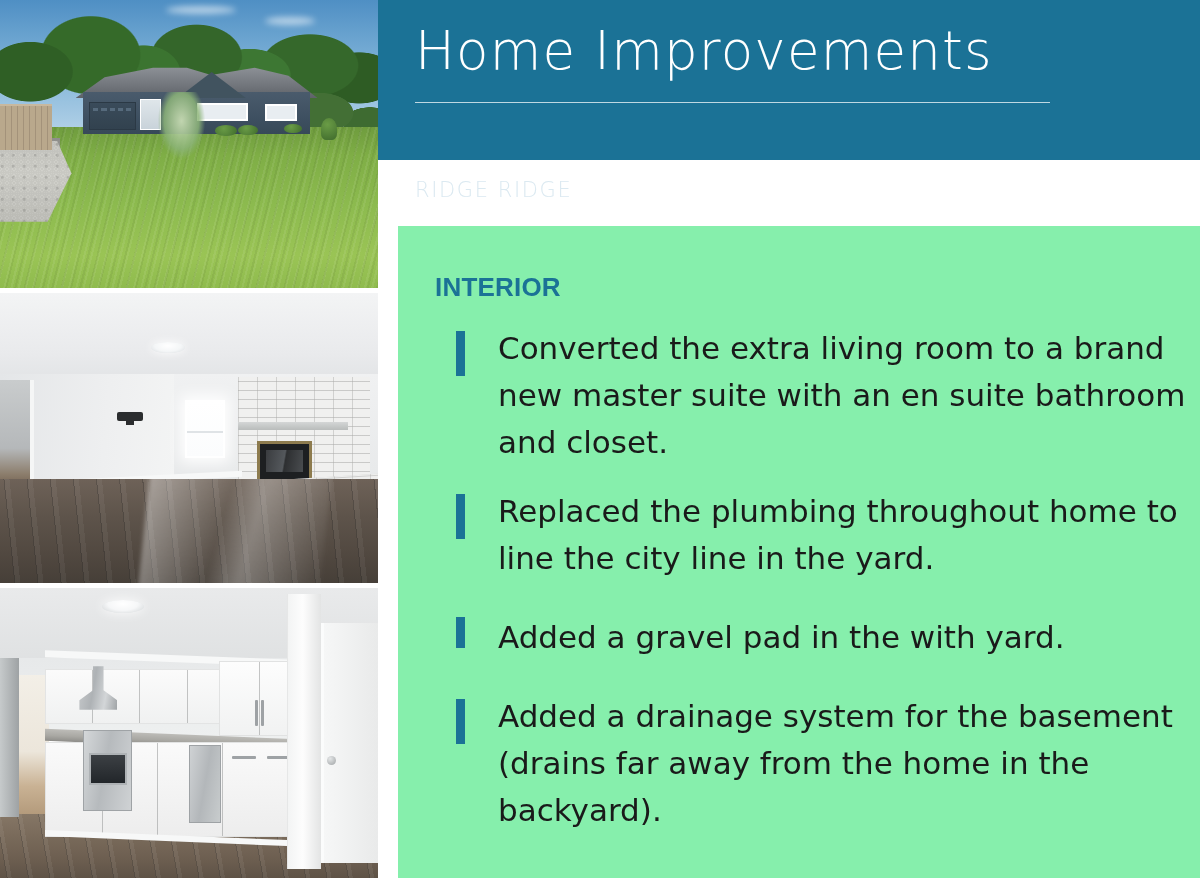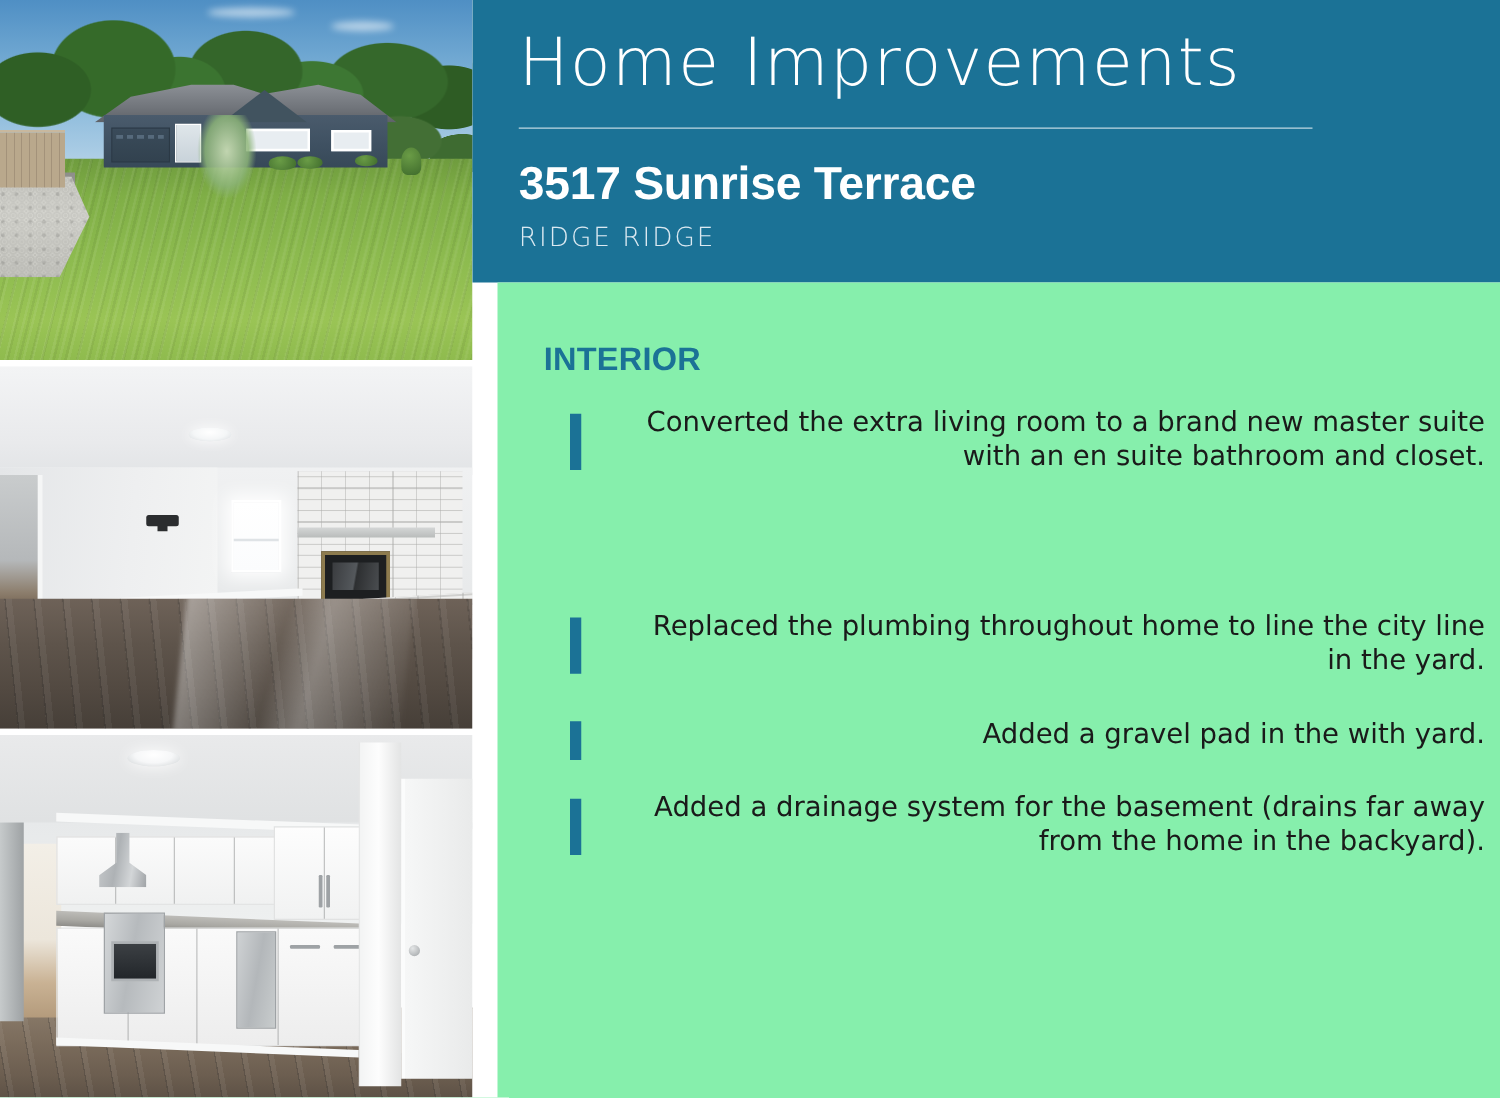--- a/index.html
+++ b/index.html
@@ -299,21 +299,21 @@
                repeating-linear-gradient(80deg, rgba(255,255,255,.06) 0 5px, transparent 5px 21px);
   }
   .p3-base {
     position:absolute; left:12%; top:85%; width:64%; height:2.2%;
     background:#f7f8f8; transform:skewY(2.4deg);
   }
   .p3-handle { position:absolute; background:#9ea2a5; border-radius:1px; }
 
   
   .header {
-    position:absolute; left:378px; top:0; width:822px; height:226px;
+    position:absolute; left:378px; top:0; width:822px; height:160px;
     background:#1b7296;
   }
   .title {
     position:absolute; left:37px; top:20px;
     font-size:53px; font-weight:300; color:#ffffff;
     letter-spacing:1.2px; white-space:nowrap;
     font-family:"DejaVu Sans", sans-serif;
   }
   .rule {
     position:absolute; left:37px; top:102px; width:635px; height:1px;
@@ -340,24 +340,23 @@
     margin-left:37px; font-size:26px; font-weight:bold; color:#1b7296;
     letter-spacing:0.2px; white-space:nowrap;
   }
   .bullets { margin-top:22px; }
   .bullet { position:relative; padding-left:100px; margin-bottom:32px; }
   .bullet-bar {
     position:absolute; left:58px; top:6px; width:9px; height:45px;
     background:#1b7296;
   }
   .bullet-text {
-    font-size:22px; line-height:27px; color:#1a1a1a;
+    font-size:31px; line-height:47px; color:#1a1a1a;
     font-family:"DejaVu Sans", sans-serif;
     max-width:690px;
-    text-align:right;
   }
   .b-single .bullet-bar { top:3px; height:31px; }
 </style>
 </head>
 <body>
 
 <div class="page">
 
   <div class="photo-col">
 
@@ -439,21 +438,20 @@
       <div class="p3-door"></div>
       <div class="p3-knob"></div>
       <div class="p3-light"></div>
     </div>
 
   </div>
 
   <div class="header">
     <div class="title">Home Improvements</div>
     <div class="rule"></div>
-    <div class="addr">3517 Sunrise Terrace</div>
     <div class="city">RIDGE RIDGE</div>
   </div>
 
   <div class="content">
 
     <div class="section sec-interior">
       <div class="sec-head">INTERIOR</div>
       <div class="bullets">
         <div class="bullet">
           <div class="bullet-bar"></div>

